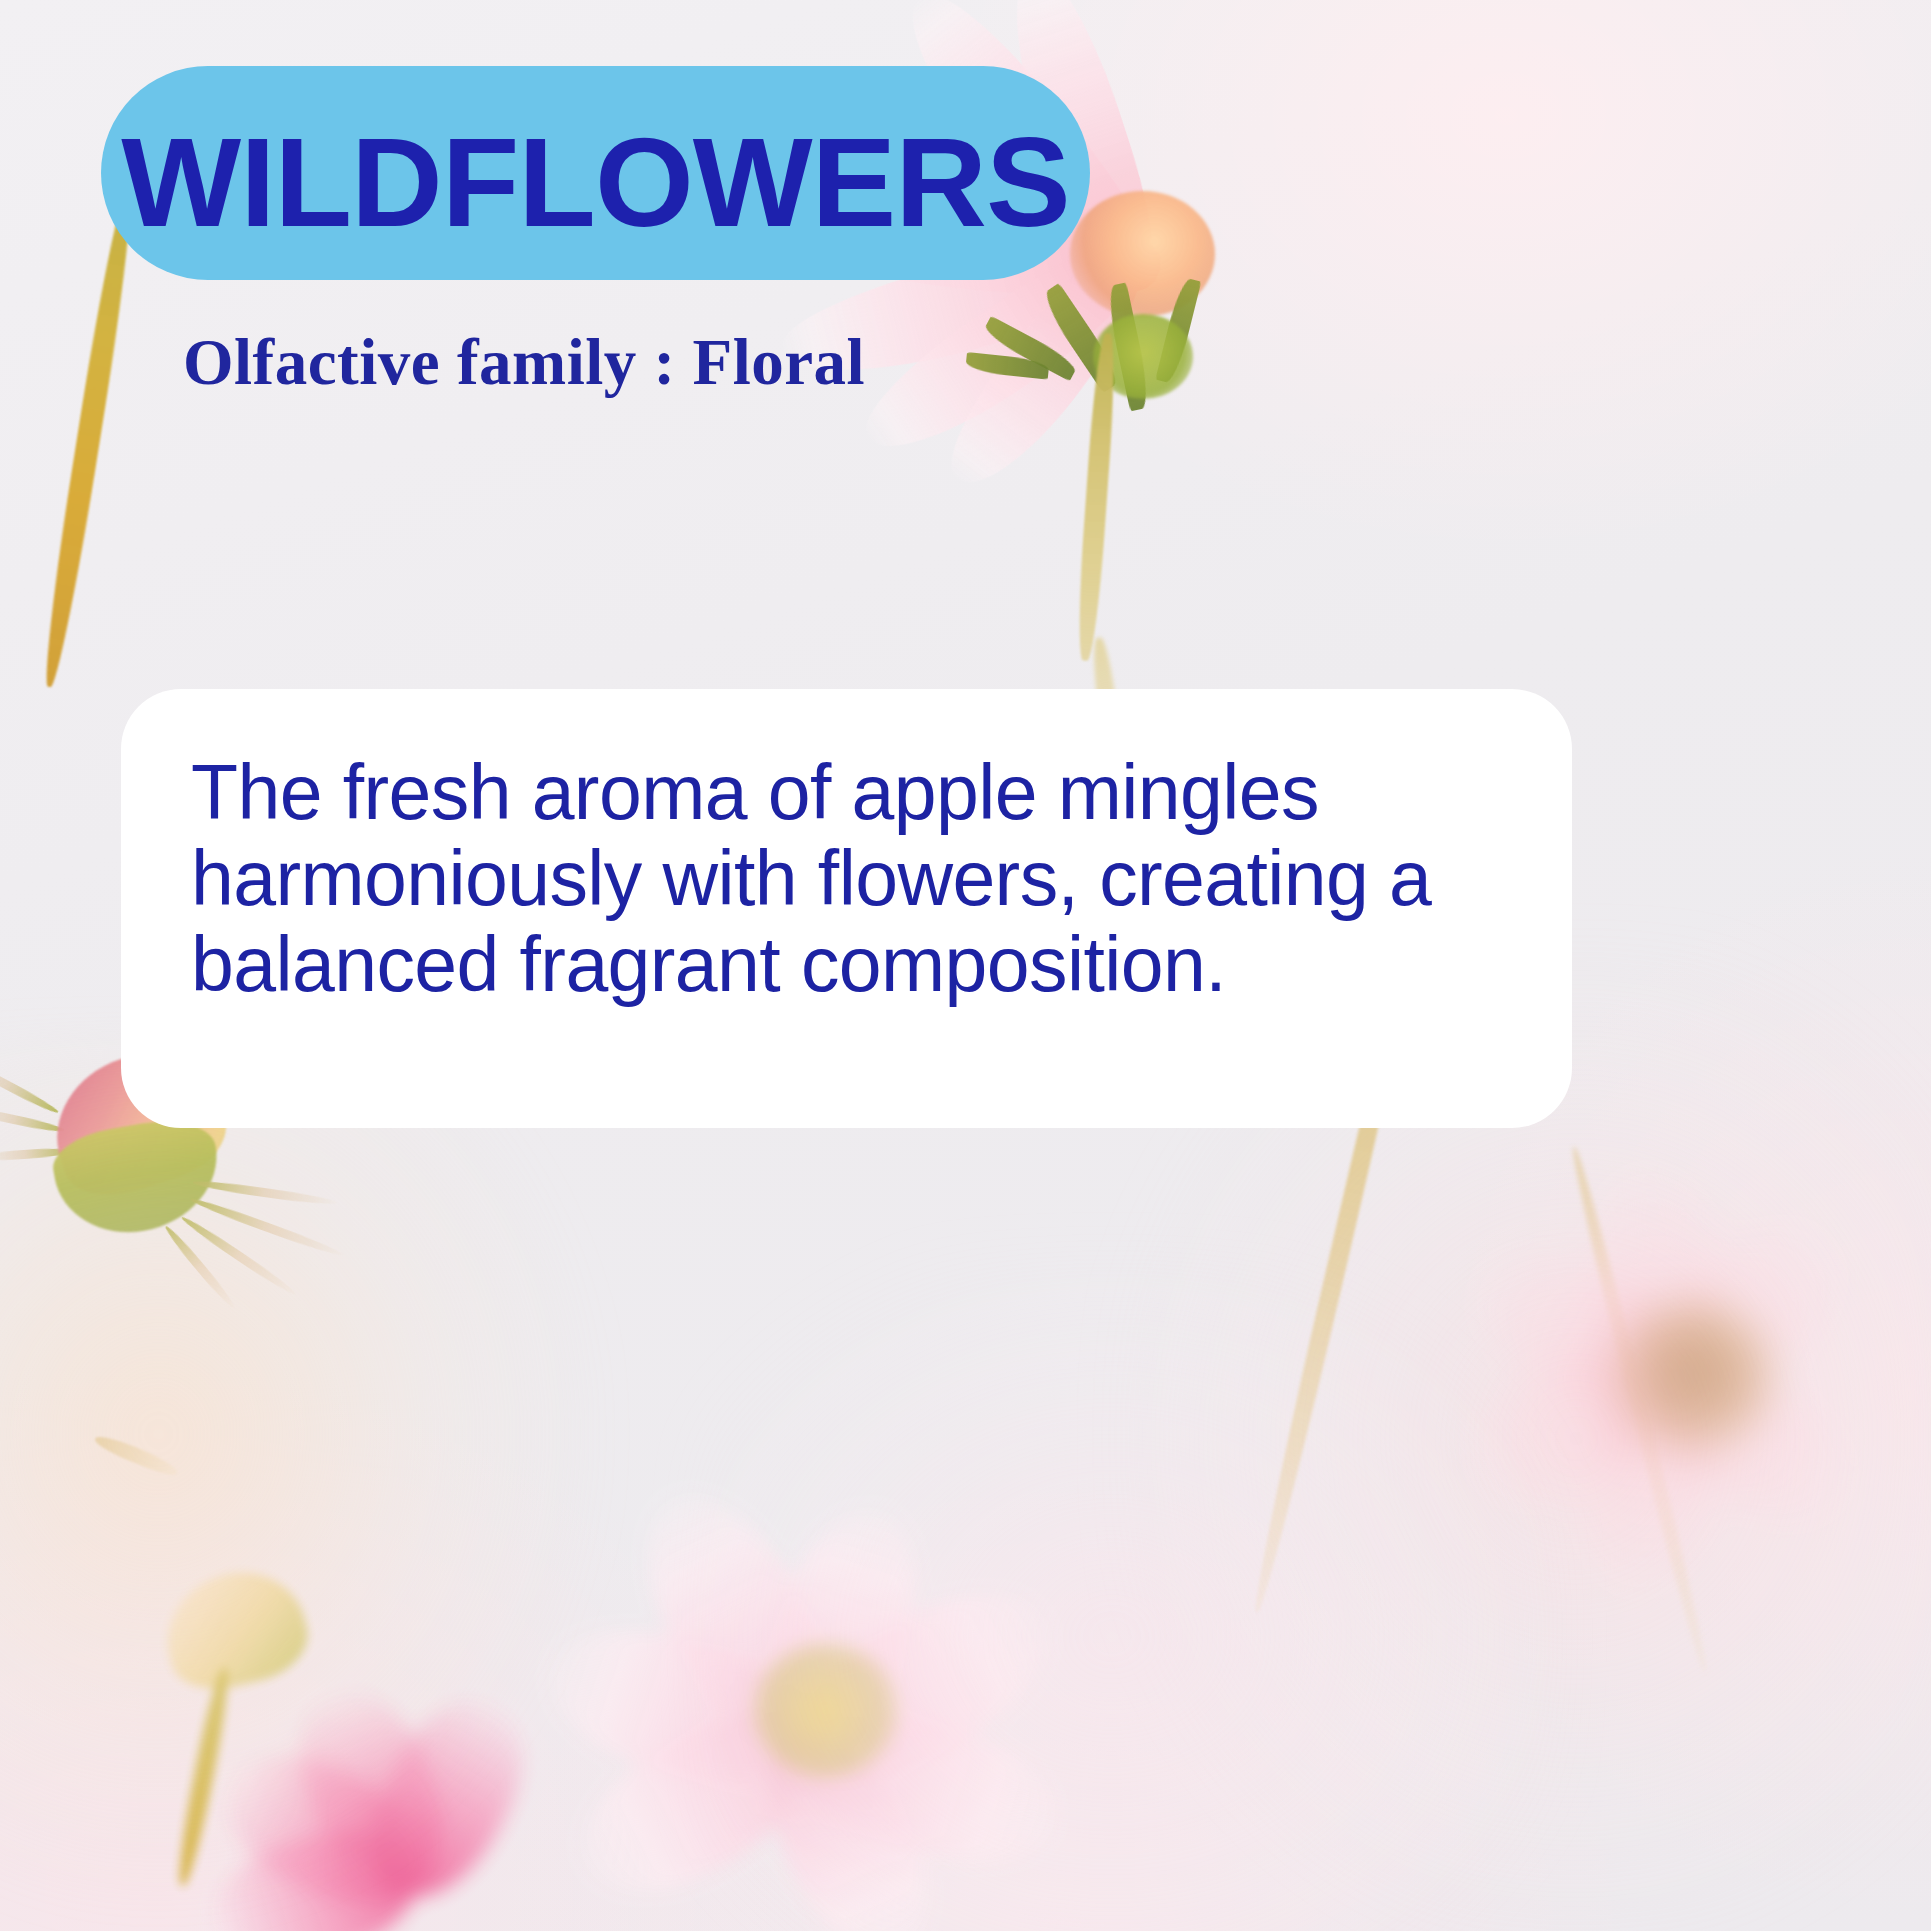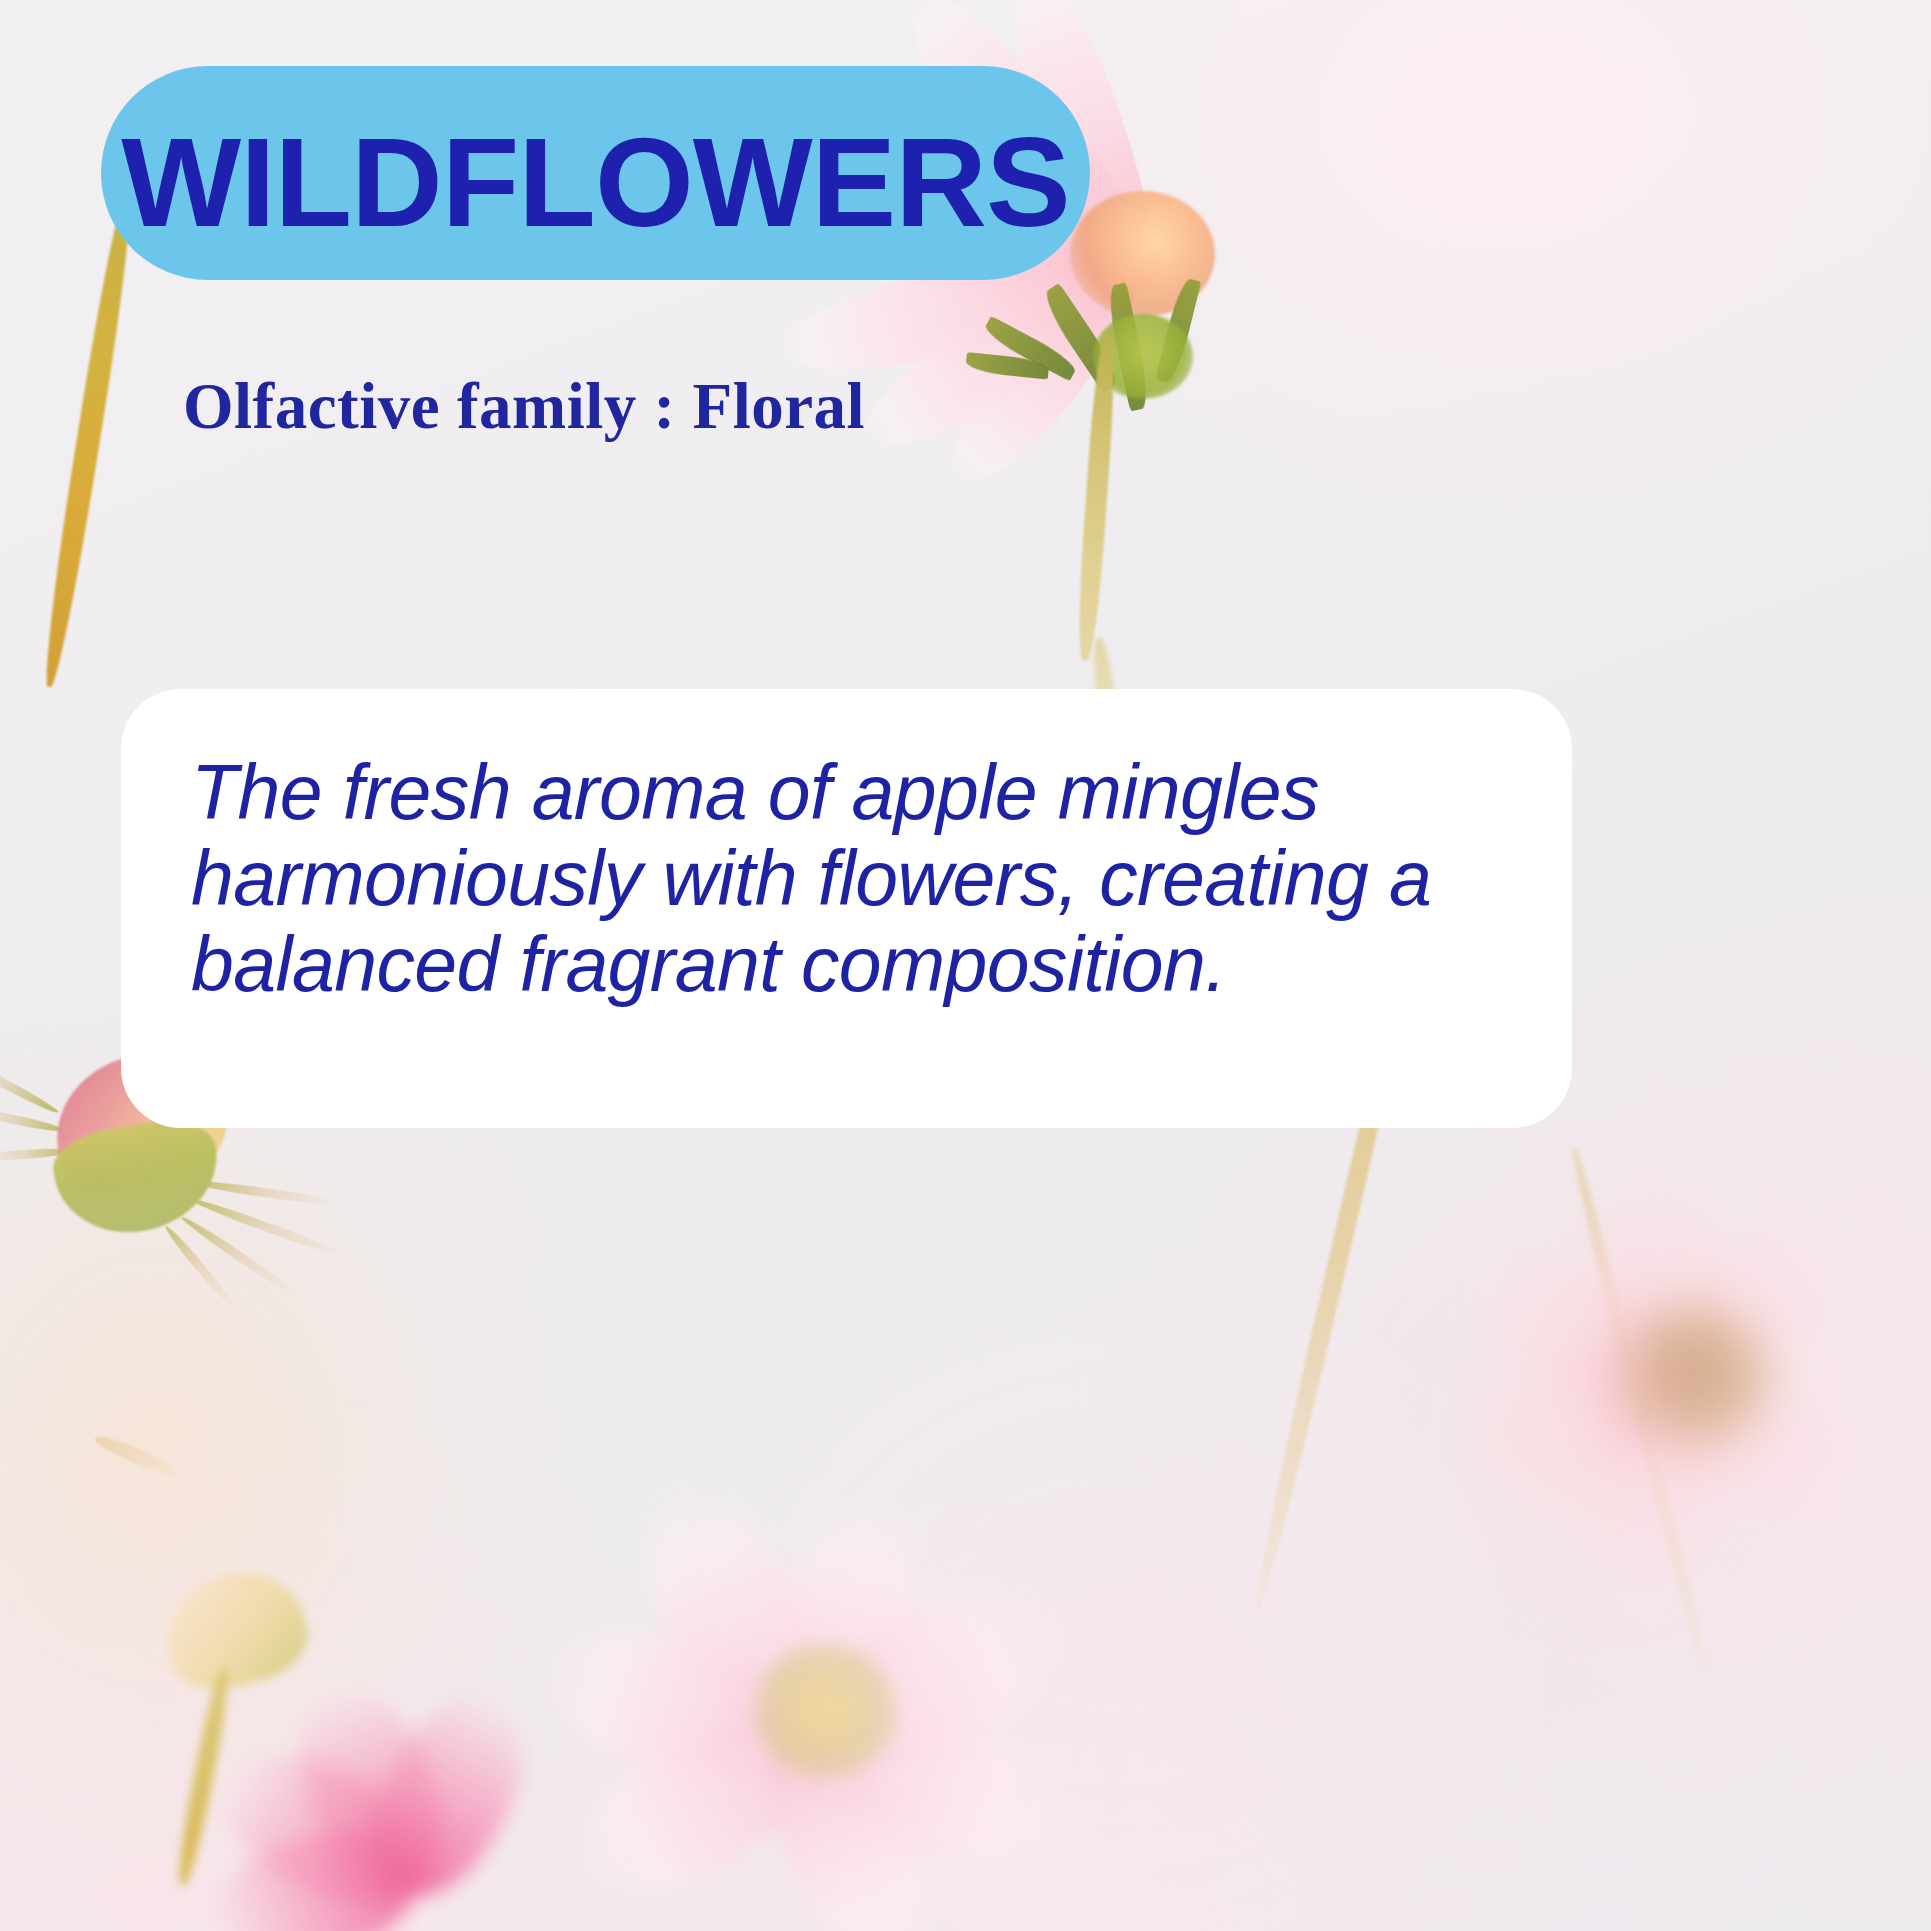--- a/index.html
+++ b/index.html
@@ -317,42 +317,40 @@
   .subtitle {
     position: absolute;
     left: 183px;
     top: 325px;
     font-family: "Liberation Serif", "DejaVu Serif", serif;
     font-weight: 700;
     font-size: 65px;
     color: #20269e;
     letter-spacing: 0.5px;
     white-space: nowrap;
-    margin-top: 44px;
   }
 
   .text-card {
     position: absolute;
     left: 121px;
     top: 689px;
     width: 1451px;
     height: 439px;
     background: #ffffff;
     border-radius: 60px;
     box-sizing: border-box;
     padding: 60px 68px 0 70px;
   }
   .card-text {
     font-family: "Liberation Sans", sans-serif;
     font-weight: 400;
     font-size: 77px;
     line-height: 1.12;
     color: #1d23a3;
     letter-spacing: -0.6px;
-    font-style: italic;
   }
 </style>
 </head>
 <body>
 
 <div id="poster">
 
   <div class="photo">
     <div class="bg-base"></div>
 

